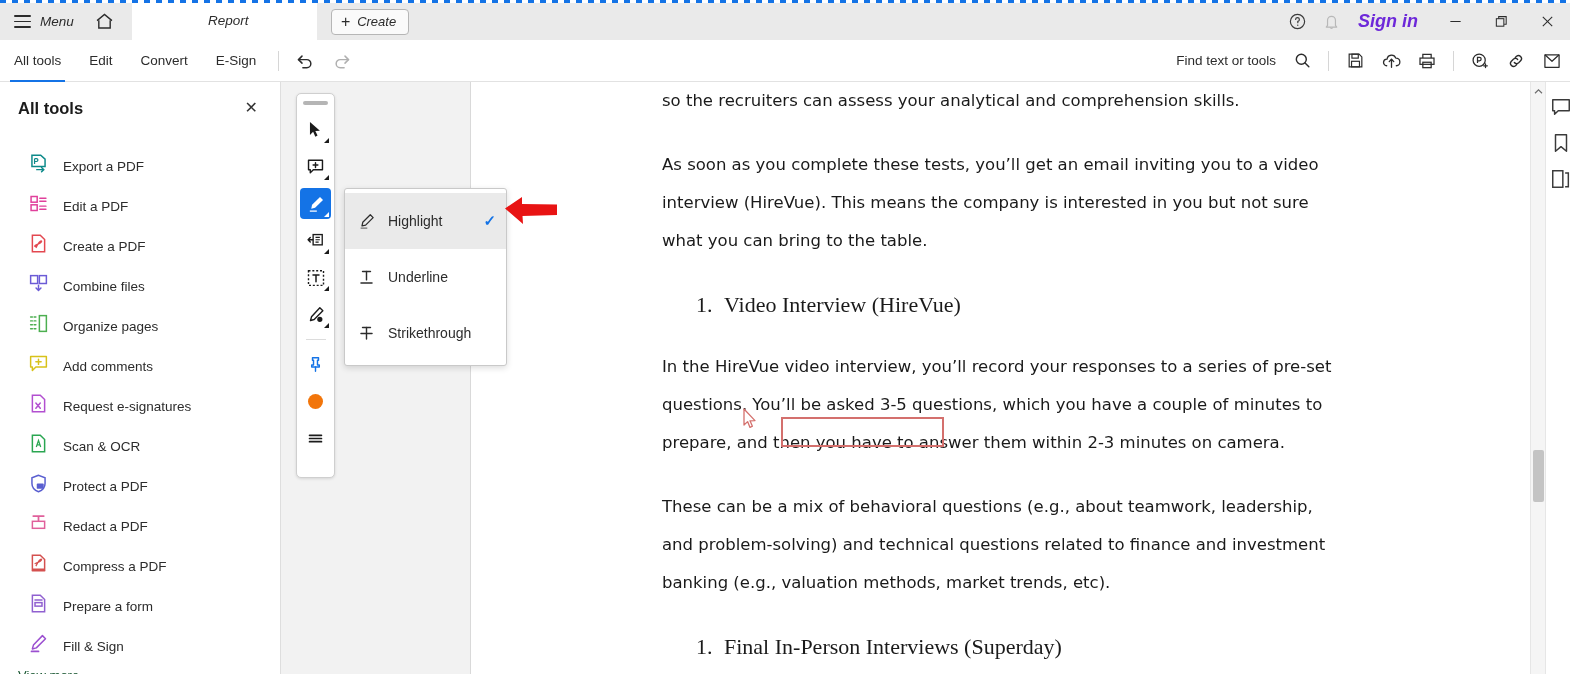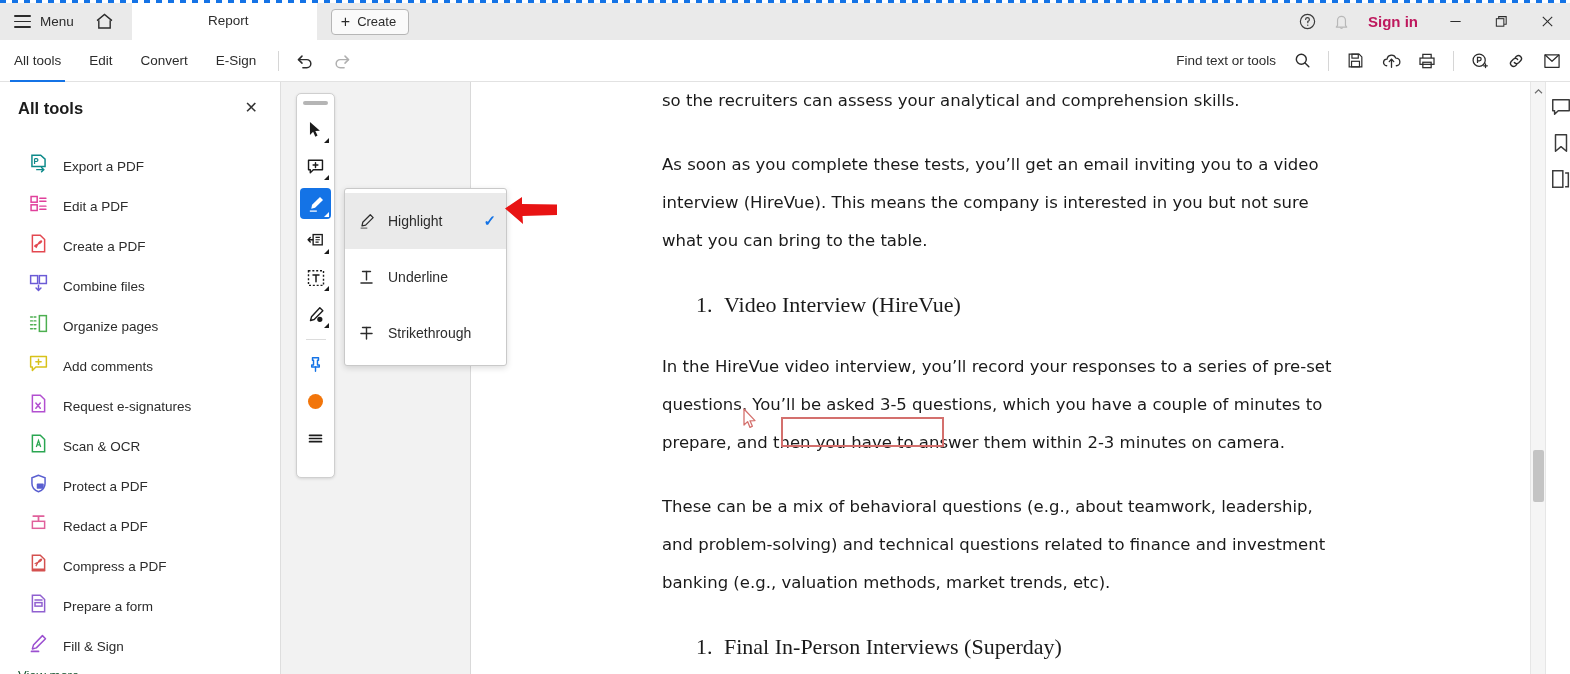--- a/index.html
+++ b/index.html
@@ -14,21 +14,21 @@
   
   .focus-strip {
     position: absolute; top: 0; left: 0; width: 1570px; height: 3px;
     background: repeating-linear-gradient(90deg,#1473e6 0 6px,#ffffff 6px 12px);
   }
 
   
   .titlebar {
     position: absolute; top: 3px; left: 0; width: 1570px; height: 37px;
     background: #eaeaea;
-    display: flex; align-items: center;
+    display: flex; align-items: center; font-style: italic;
   }
   .menu-btn {
     display: flex; align-items: center; gap: 9px;
     padding: 0 10px 0 14px; height: 37px; cursor: pointer;
   }
   .hamburger { width: 17px; height: 13px; display: flex; flex-direction: column; justify-content: space-between; }
   .hamburger i { display: block; height: 1.8px; background: #2c2c2c; border-radius: 1px; }
   .menu-btn span.lbl { font-size: 13.5px; color: #2c2c2c; }
   .home-btn { width: 42px; height: 37px; display: flex; align-items: center; justify-content: center; cursor: pointer; }
 
@@ -50,21 +50,21 @@
     display: flex; align-items: center; gap: 7px; cursor: pointer;
     font-size: 13px; color: #2c2c2c;
   }
   .create-btn .plus { font-size: 16px; line-height: 1; color: #2c2c2c; font-weight: 300; }
 
   .title-right {
     margin-left: auto; display: flex; align-items: center; height: 37px; padding-right: 0;
   }
   .tr-icon { width: 34px; height: 37px; display: flex; align-items: center; justify-content: center; cursor: pointer; }
   .signin {
-    font-size: 15px; font-weight: bold; color: #be185d; padding: 0 14px 0 10px; cursor: pointer;
+    font-size: 18px; font-weight: bold; color: #6d28d9; padding: 0 14px 0 10px; cursor: pointer;
   }
   .wbtn { width: 46px; height: 37px; display: flex; align-items: center; justify-content: center; cursor: pointer; }
 
   
   .cmdbar {
     position: absolute; top: 40px; left: 0; width: 1570px; height: 42px;
     background: #ffffff; border-bottom: 1px solid #e2e2e2;
     display: flex; align-items: center;
   }
   .cmd-item { font-size: 13.5px; color: #2c2c2c; padding: 0 14px; height: 42px; display: flex; align-items: center; cursor: pointer; position: relative; }

